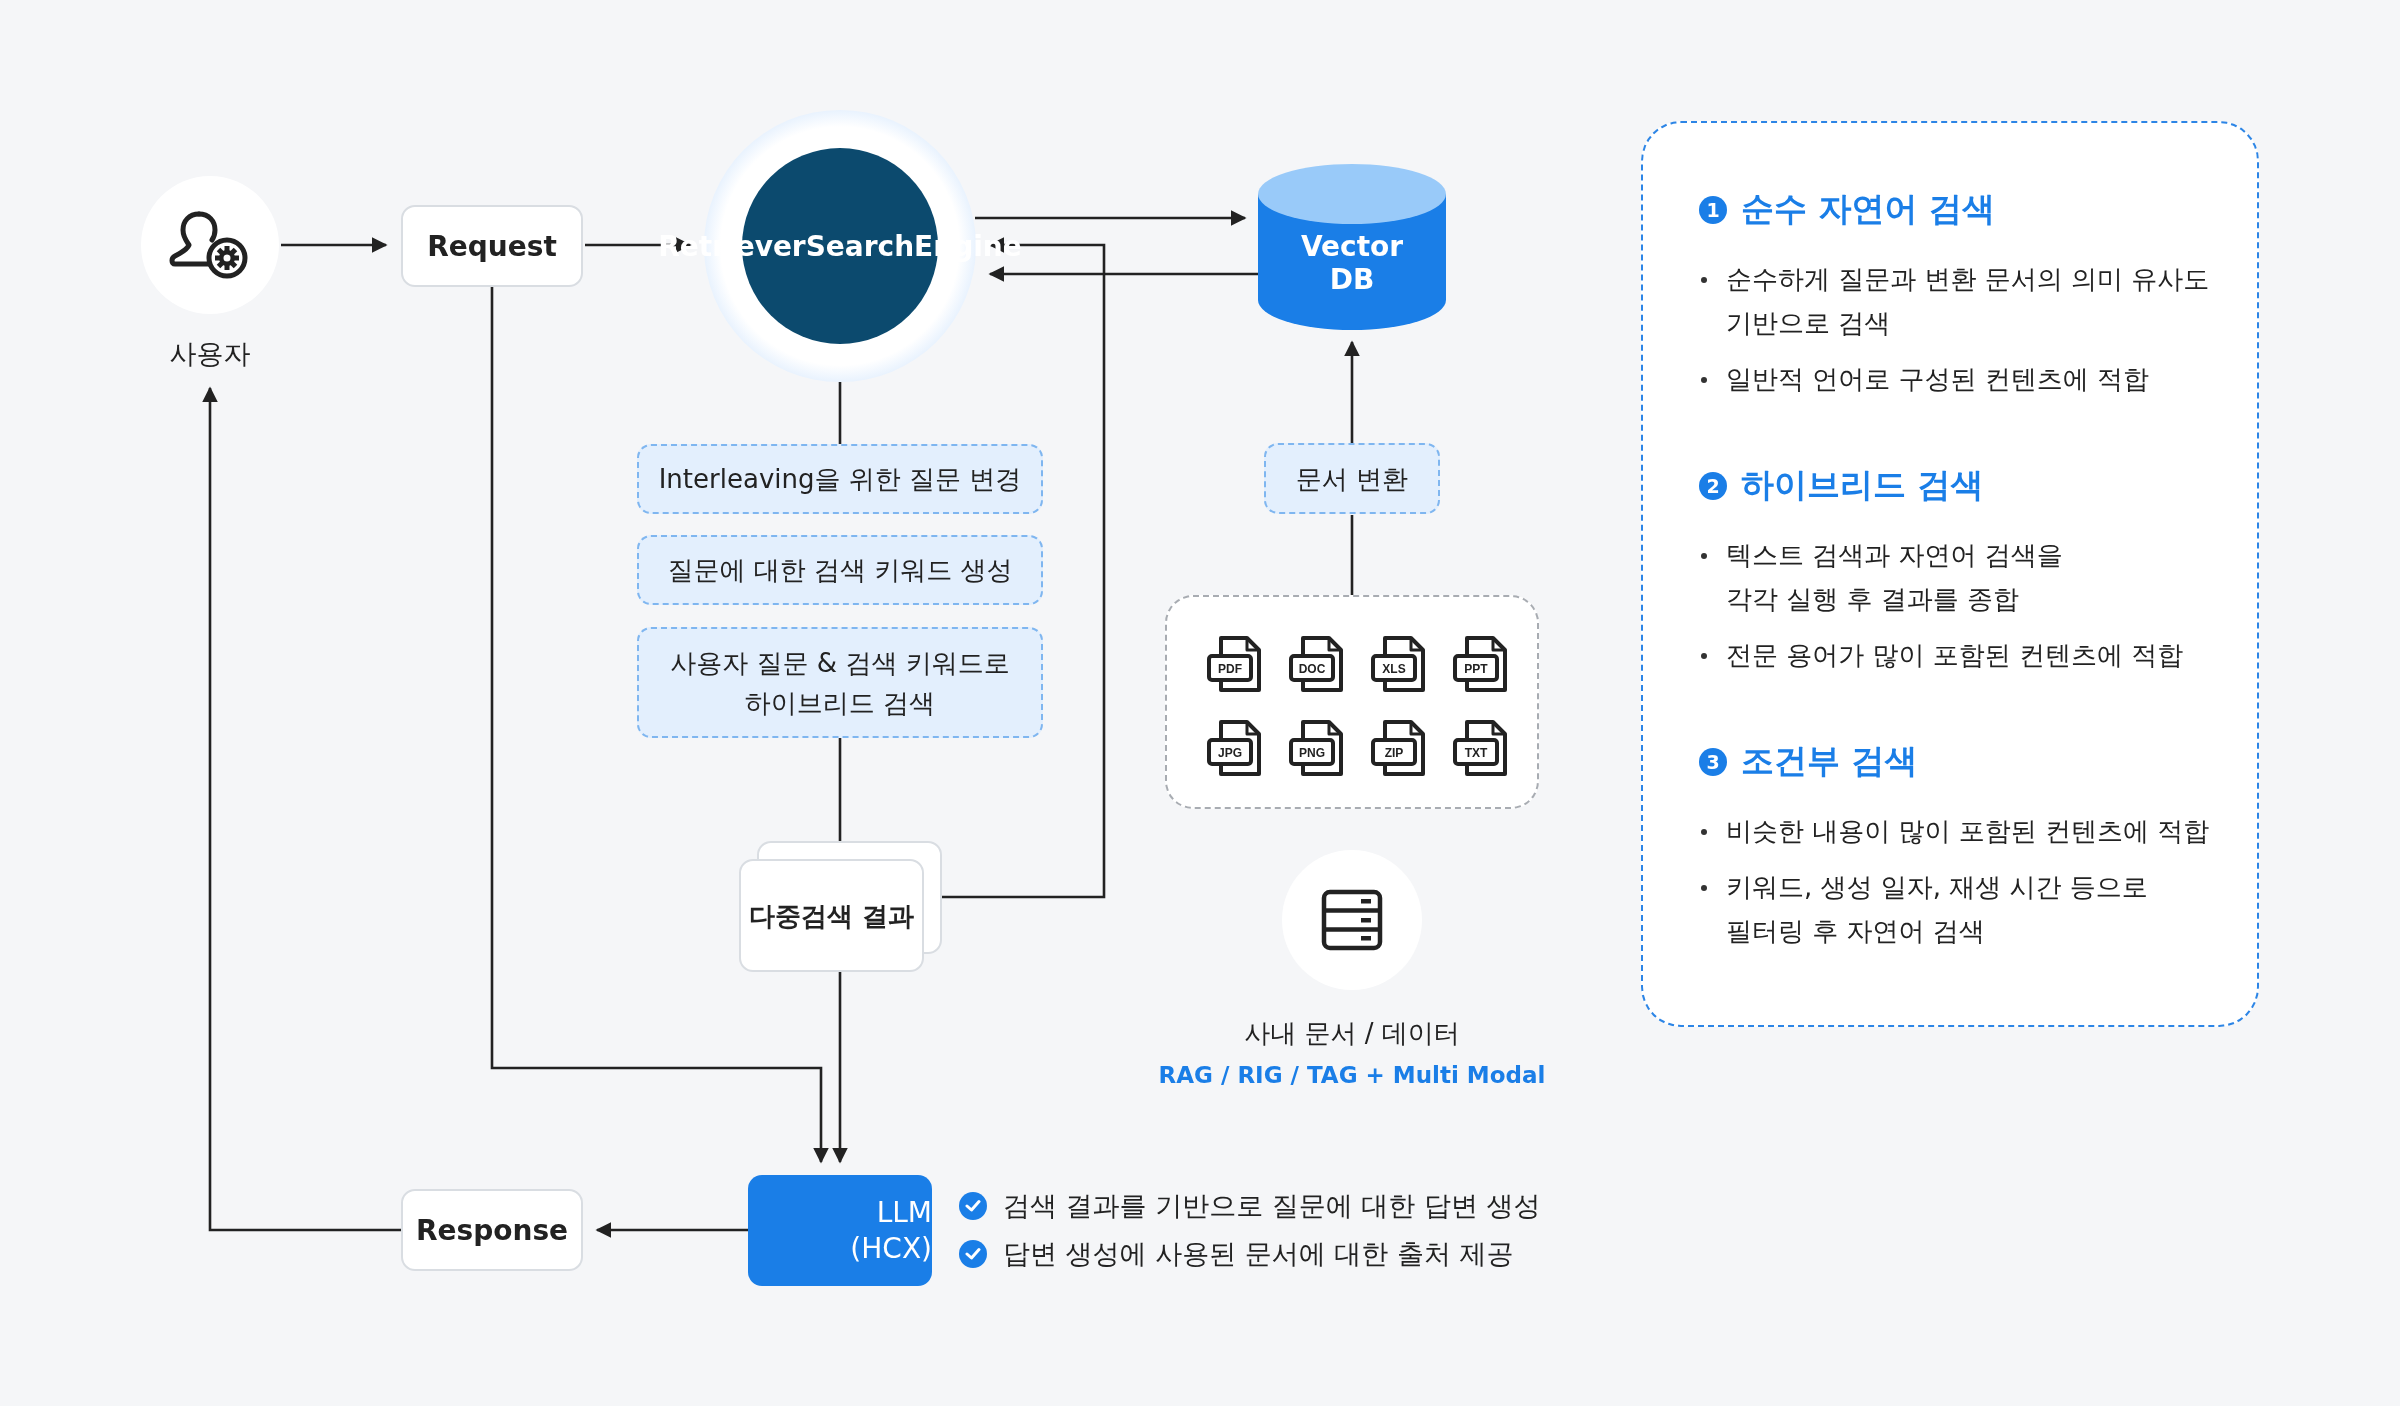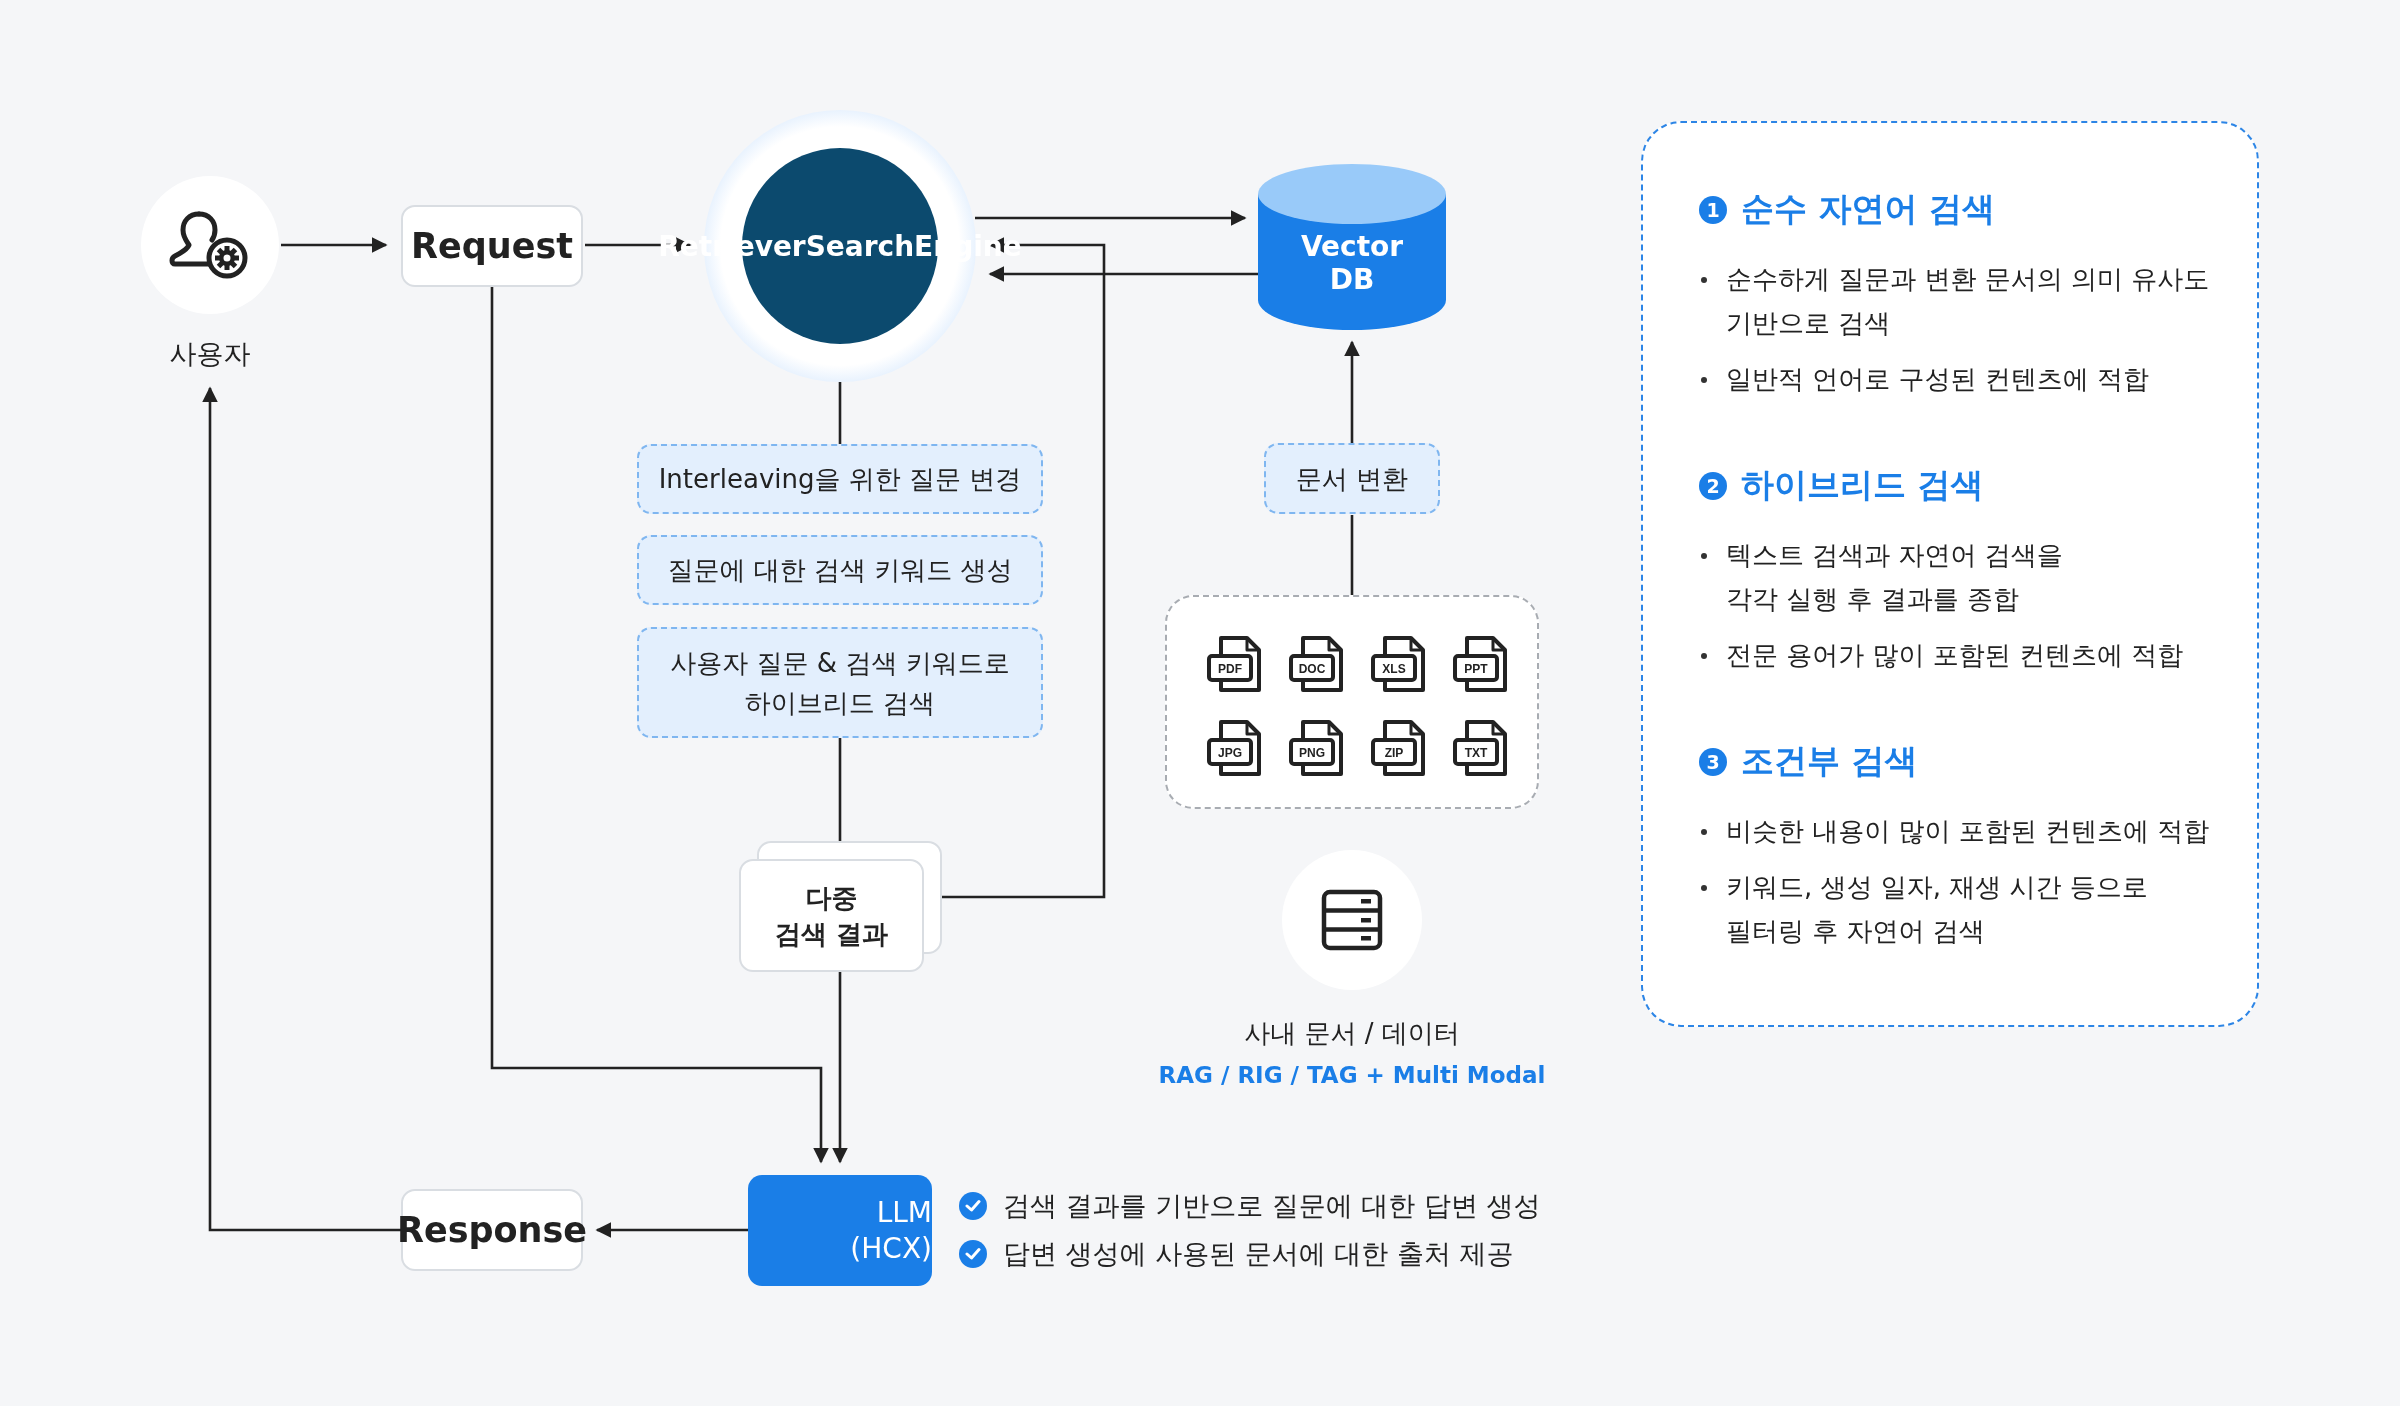--- a/index.html
+++ b/index.html
@@ -11,21 +11,21 @@
     }
     .abs { position: absolute; }
     svg.lines { position: absolute; left: 0; top: 0; width: 2400px; height: 1406px; pointer-events: none; }
     .circle-white {
       position: absolute; border-radius: 50%; background: #fff;
       display: flex; align-items: center; justify-content: center;
     }
     .node-box {
       position: absolute; background: #fff; border: 2px solid #d9dde2; border-radius: 14px;
       display: flex; align-items: center; justify-content: center; text-align: center;
-      font-weight: bold; font-size: 35px; color: #222; box-sizing: border-box;
+      font-weight: bold; font-size: 28px; color: #222; box-sizing: border-box;
     }
     .dash-box {
       position: absolute; background: #e3effd; border: 2px dashed #7fb6f0; border-radius: 14px;
       display: flex; align-items: center; justify-content: center; text-align: center;
       font-size: 26px; color: #222; box-sizing: border-box; line-height: 40px;
     }
     .label { position: absolute; text-align: center; }
     .panel {
       position: absolute; left: 1641px; top: 121px; width: 618px; height: 906px;
       background: #fff; border: 2px dashed #2c85e6; border-radius: 40px; box-sizing: border-box;
@@ -138,21 +138,21 @@
 </div>
 <div class="dash-box" style="left:637px; top:535px; width:406px; height:70px;">
   <span>질문에 대한 검색 키워드 생성</span>
 </div>
 <div class="dash-box" style="left:637px; top:627px; width:406px; height:111px; flex-direction:column;">
   <span>사용자 질문 &amp; 검색 키워드로</span>
   <span>하이브리드 검색</span>
 </div>
 
 <div class="node-box" style="left:757px; top:841px; width:185px; height:113px;"></div>
-<div class="node-box" style="left:739px; top:859px; width:185px; height:113px; flex-direction:column; font-size:26px; line-height:36px;">
+<div class="node-box" style="left:739px; top:859px; width:185px; height:113px; flex-direction:row; font-size:26px; line-height:36px;">
   <span>다중</span>
   <span>검색 결과</span>
 </div>
 
 <div class="dash-box" style="left:1264px; top:443px; width:176px; height:71px;">
   <span>문서 변환</span>
 </div>
 
 <div class="abs" style="left:1165px; top:595px; width:374px; height:214px; background:#fff; border:2px dashed #a8acb2; border-radius:28px; box-sizing:border-box;">
   <div id="file-grid">

